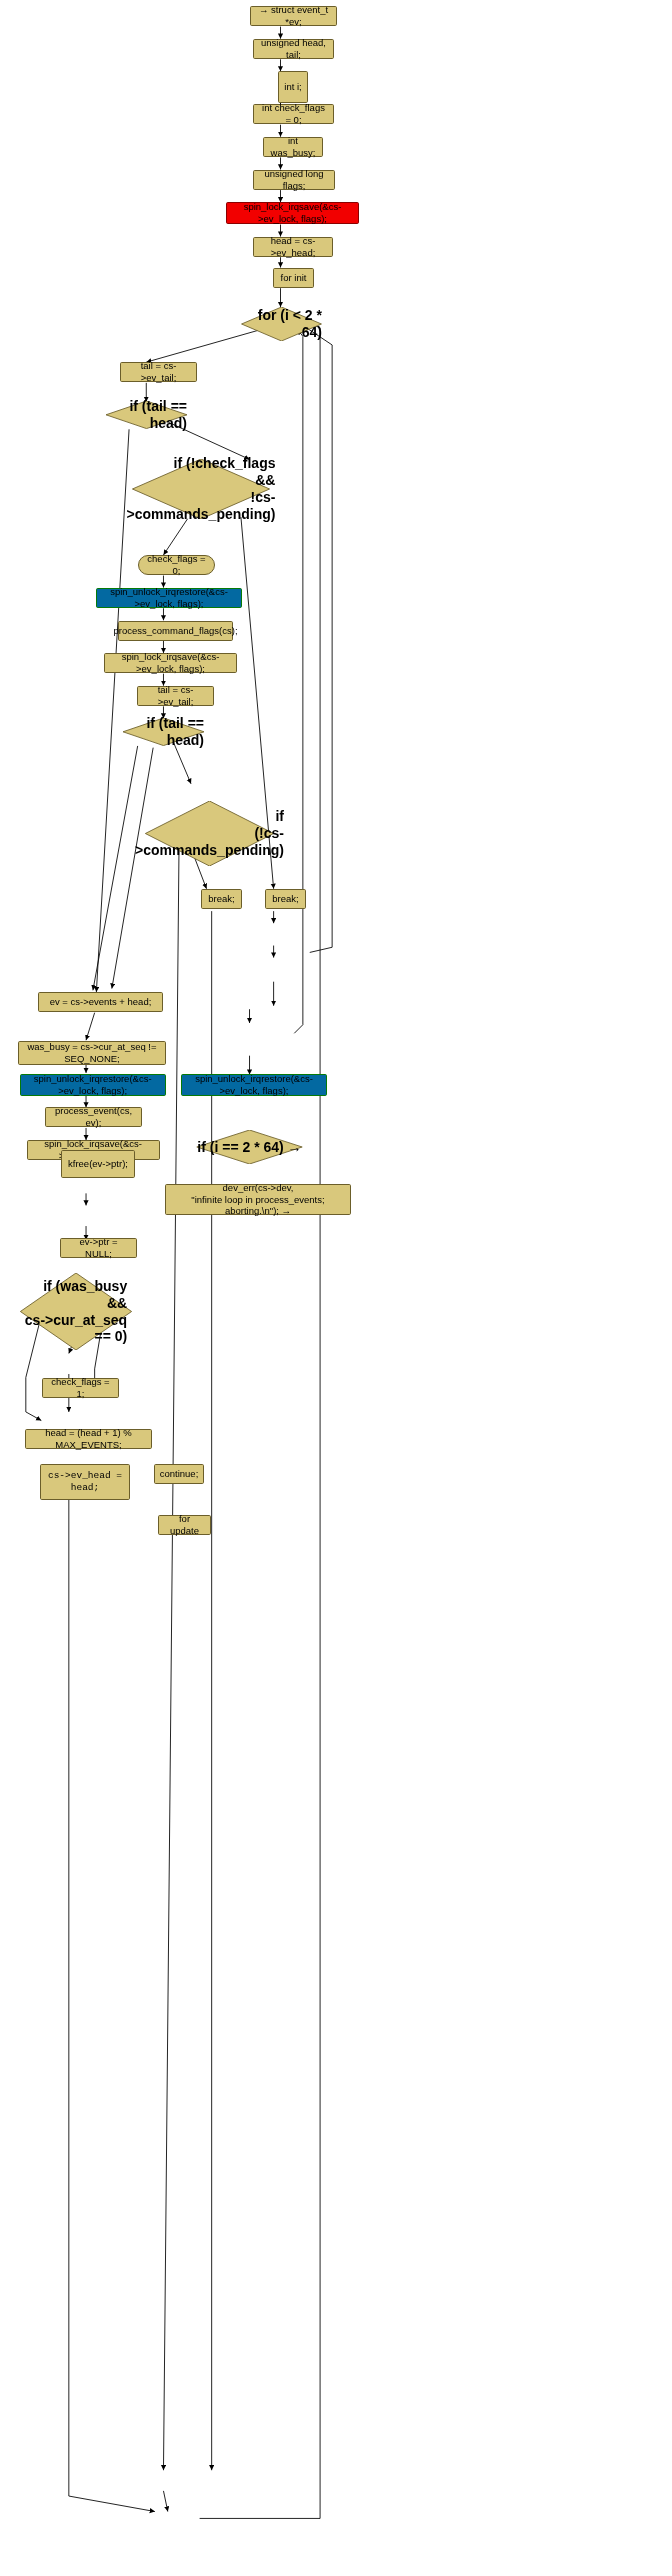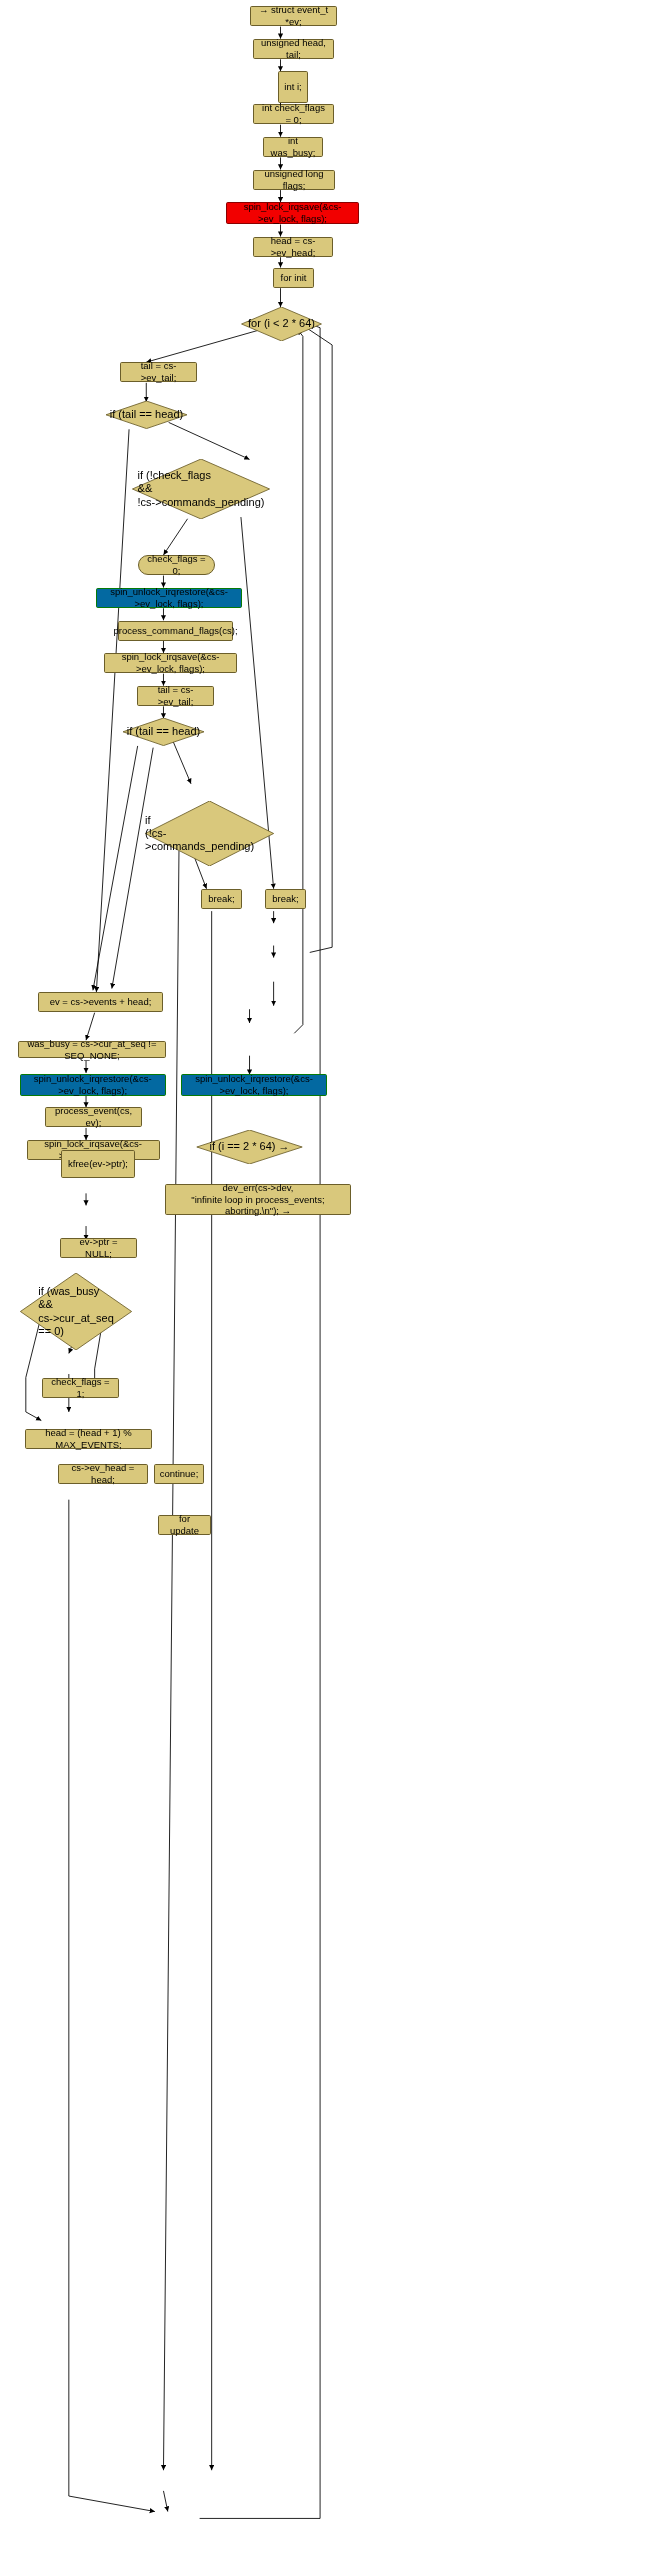--- a/index.html
+++ b/index.html
@@ -62,26 +62,27 @@
   }
   .diamond-label {
     position: absolute;
     left: 0;
     top: 0;
     width: 100%;
     height: 100%;
     display: flex;
     align-items: center;
     justify-content: center;
-    text-align: left;
-    font-size: 11px;
+    text-align: right;
+    font-size: 14px;
     line-height: 1.2;
     color: #000000;
     white-space: pre-line;
     pointer-events: none;
+    font-weight: bold;
   }
 </style>
 </head>
 <body>
 
 <div id="canvas">
 
   <svg id="edges" viewBox="0 0 781 2992">
     <defs>
       <marker id="arrow" markerWidth="8" markerHeight="8" refX="6" refY="3" orient="auto" markerUnits="strokeWidth">
@@ -230,21 +231,21 @@
       <polygon points="75,0 150,38 75,76 0,38" fill="#d9c87c" stroke="#6b5e2a" stroke-width="1"></polygon>
     </svg>
     <div class="diamond-label">if
 (!cs-&gt;commands_pending)</div>
   </div>
 
   <div class="node box" style="left:189px; top:889px; width:41px; height:20px;">break;</div>
 
   <div class="node box" style="left:253px; top:889px; width:41px; height:20px;">break;</div>
 
-  <div class="node box" style="left:6px; top:1041px; width:148px; height:17px;">was_busy = cs-&gt;cur_at_seq != SEQ_NONE;</div>
+  <div class="node box" style="left:6px; top:1041px; width:148px; height:24px;">was_busy = cs-&gt;cur_at_seq != SEQ_NONE;</div>
 
   <div class="node box green" style="left:7.7px; top:1074px; width:146px; height:21.5px;">spin_unlock_irqrestore(&amp;cs-&gt;ev_lock, flags);</div>
 
   <div class="node box green" style="left:169px; top:1074px; width:146px; height:21.5px;">spin_unlock_irqrestore(&amp;cs-&gt;ev_lock, flags);</div>
 
   <div class="node box" style="left:33px; top:1107px; width:97px; height:20px;">process_event(cs, ev);</div>
 
   <div class="diamond-wrap" style="left:196px; top:1130px; width:107px; height:34px;">
     <svg width="107" height="34" viewBox="0 0 124 40">
       <polygon points="62,0 124,20 62,40 0,20" fill="#d9c87c" stroke="#6b5e2a" stroke-width="1"></polygon>
@@ -268,20 +269,20 @@
     <div class="diamond-label">if (was_busy
 &amp;&amp;
 cs-&gt;cur_at_seq
 == 0)</div>
   </div>
 
   <div class="node box" style="left: 30px; top: 1378px; width: 77px; height: 20px;">check_flags = 1;</div>
 
   <div class="node box" style="left: 13px; top: 1429px; width: 127px; height: 20px;">head = (head + 1) % MAX_EVENTS;</div>
 
-  <div class="node box" style="left: 46px; top: 1464px; width: 90px; height: 20px;">cs-&gt;ev_head = head;</div>
+  <div class="node box" style="left: 28px; top: 1464px; width: 90px; height: 36px; font-family: Liberation Mono, monospace;">cs-&gt;ev_head = head;</div>
 
   <div class="node box" style="left: 142px; top: 1464px; width: 50px; height: 20px;">continue;</div>
 
   <div class="node box" style="left: 146px; top: 1515px; width: 53px; height: 20px;">for update</div>
 
 </div>
 
 
 </body></html>

